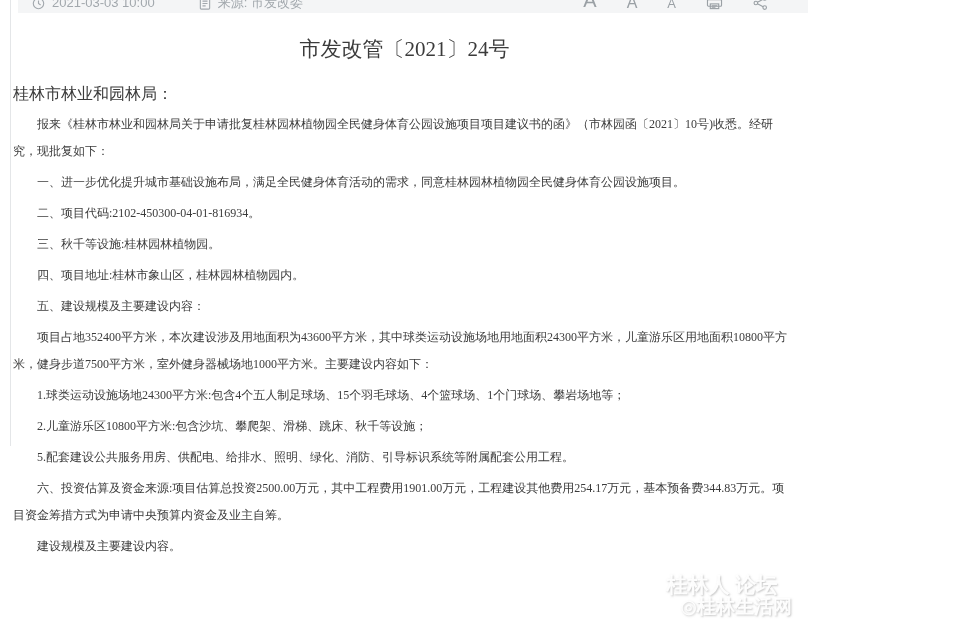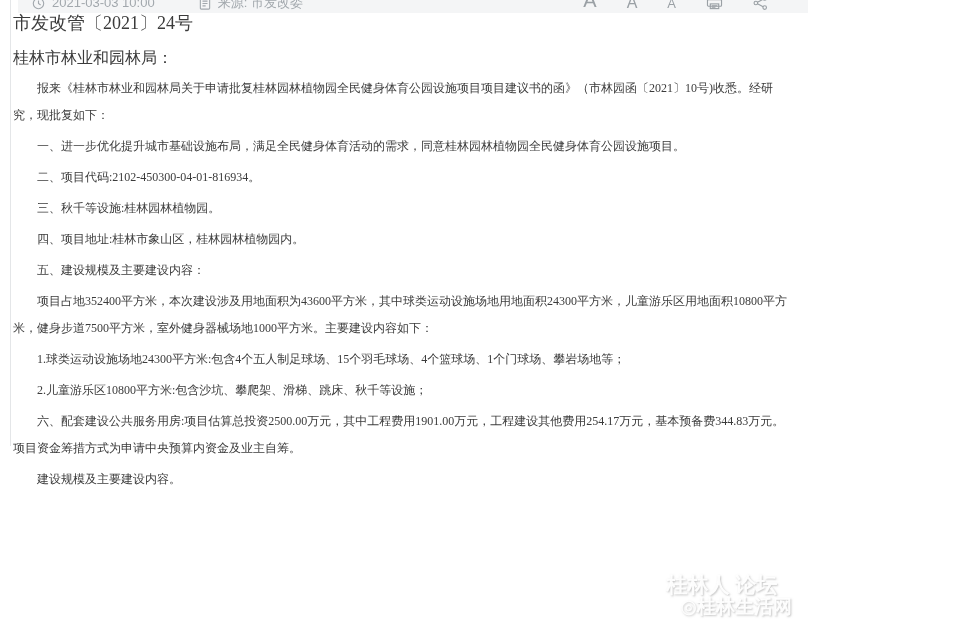--- a/index.html
+++ b/index.html
@@ -18,22 +18,22 @@
   .meta-right{margin-left:auto;display:flex;align-items:flex-end;gap:30px;}
   .font-a{color:#9aa0a5;line-height:0.95;cursor:pointer;}
   .font-a.large{font-size:20px;}
   .font-a.medium{font-size:16px;}
   .font-a.small{font-size:13px;}
   .icon{display:inline-flex;align-items:flex-end;}
   .icon svg{display:block;}
 
   
   .doc{padding:0 12px 0 13px;}
-  .doc-number{font-size:18px;line-height:20px;}
-  .recipient{margin:11px 0 0;font-size:16px;line-height:27px;text-indent:0;}
+  .doc-number{margin-top:26px;text-align:center;font-size:21px;line-height:20px;}
+  .recipient{margin:21px 0 0;font-size:16px;line-height:27px;text-indent:0;}
   .para{margin:4px 0 0;font-size:12px;line-height:27px;text-indent:2em;}
 
   
   .watermark{position:absolute;right:16px;bottom:6px;text-align:left;
              font-family:"Liberation Sans","DejaVu Sans",sans-serif;
              font-weight:bold;font-size:21px;line-height:22px;
              color:rgba(255,255,255,0.95);
              text-shadow:1px 1px 2px rgba(150,150,150,0.55),-1px -1px 1px rgba(255,255,255,0.9);
              filter:blur(0.7px);pointer-events:none;}
   .watermark .wm2{padding-left:14px;font-size:19px;}
@@ -103,22 +103,23 @@
         <p class="para">五、建设规模及主要建设内容：</p>
 
         <p class="para">项目占地352400平方米，本次建设涉及用地面积为43600平方米，其中球类运动设施场地用地面积24300平方米，儿童游乐区用地面积10800平方米，健身步道7500平方米，室外健身器械场地1000平方米。主要建设内容如下：</p>
 
         <p class="para">1.球类运动设施场地24300平方米:包含4个五人制足球场、15个羽毛球场、4个篮球场、1个门球场、攀岩场地等；</p>
 
         <p class="para">2.儿童游乐区10800平方米:包含沙坑、攀爬架、滑梯、跳床、秋千等设施；</p>
 
 
 
+        <p class="para">5.配套建设公共服务用房、供配电、给排水、照明、绿化、消防、引导标识系统等附属配套公用工程。</p>
 
-        <p class="para">六、配套建设公共服务用房:项目估算总投资2500.00万元，其中工程费用1901.00万元，工程建设其他费用254.17万元，基本预备费344.83万元。项目资金筹措方式为申请中央预算内资金及业主自筹。</p>
+        <p class="para">六、投资估算及资金来源:项目估算总投资2500.00万元，其中工程费用1901.00万元，工程建设其他费用254.17万元，基本预备费344.83万元。项目资金筹措方式为申请中央预算内资金及业主自筹。</p>
 
         <p class="para">建设规模及主要建设内容。</p>
       </div>
 
   </div>
 
   <div class="watermark">
     <div class="wm1">桂林人 论坛</div>
     <div class="wm2">◎桂林生活网</div>
   </div>

